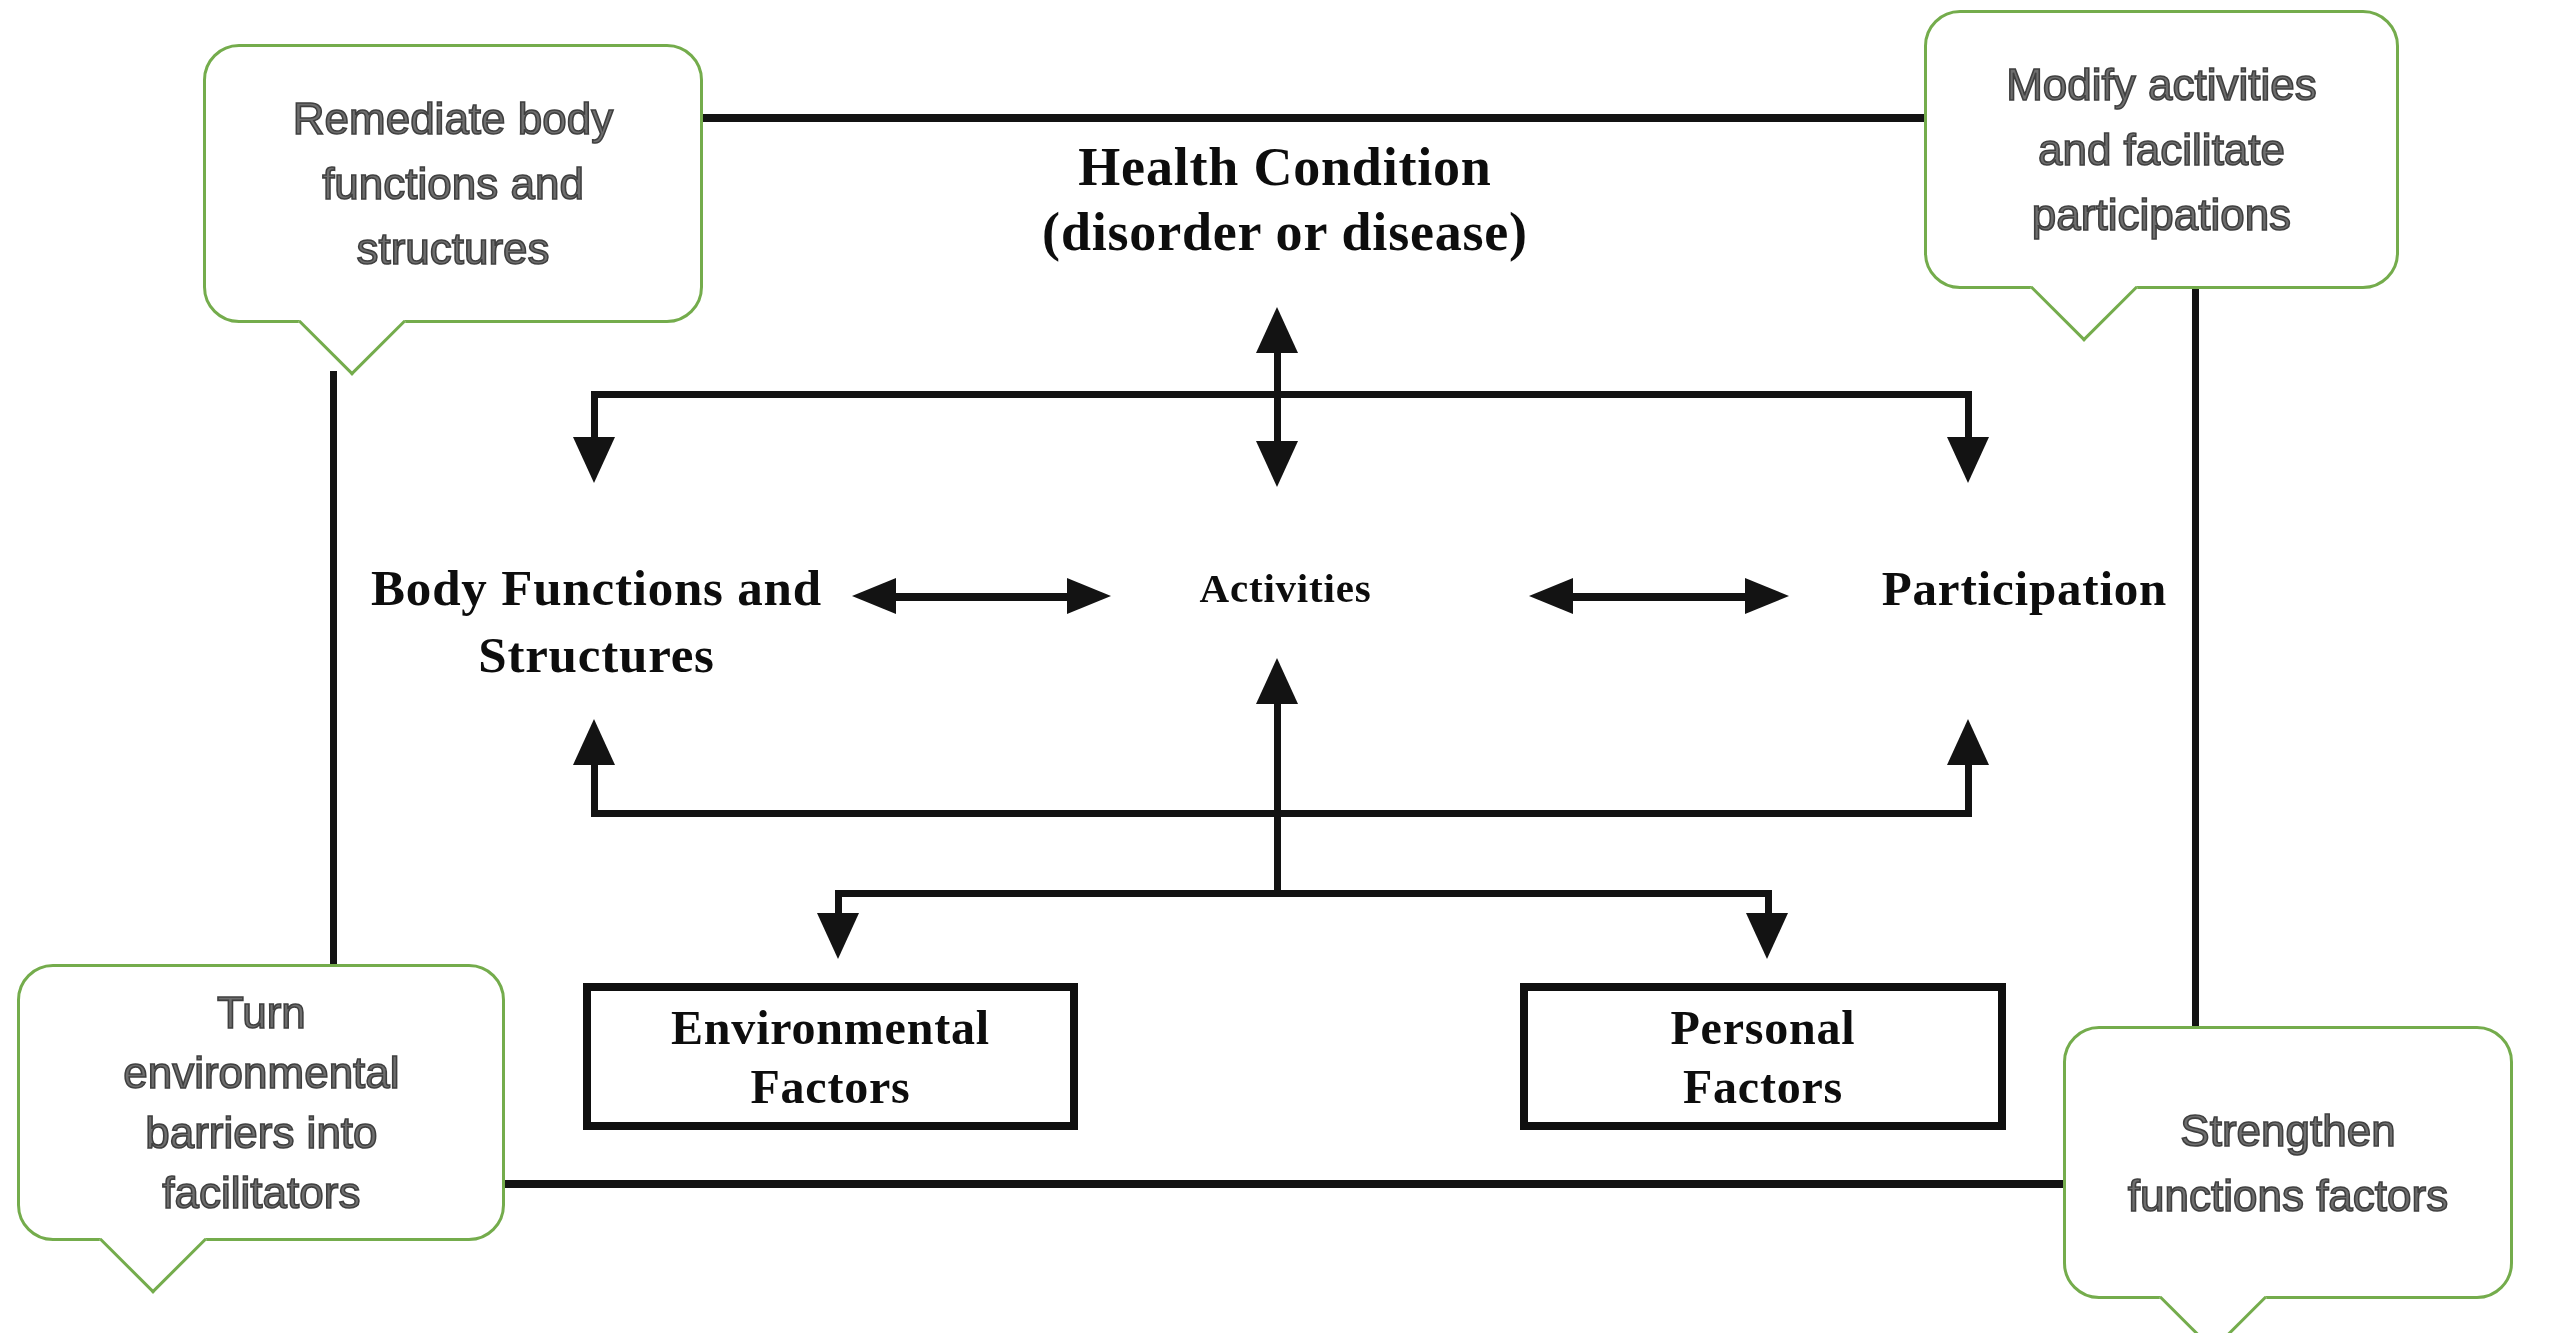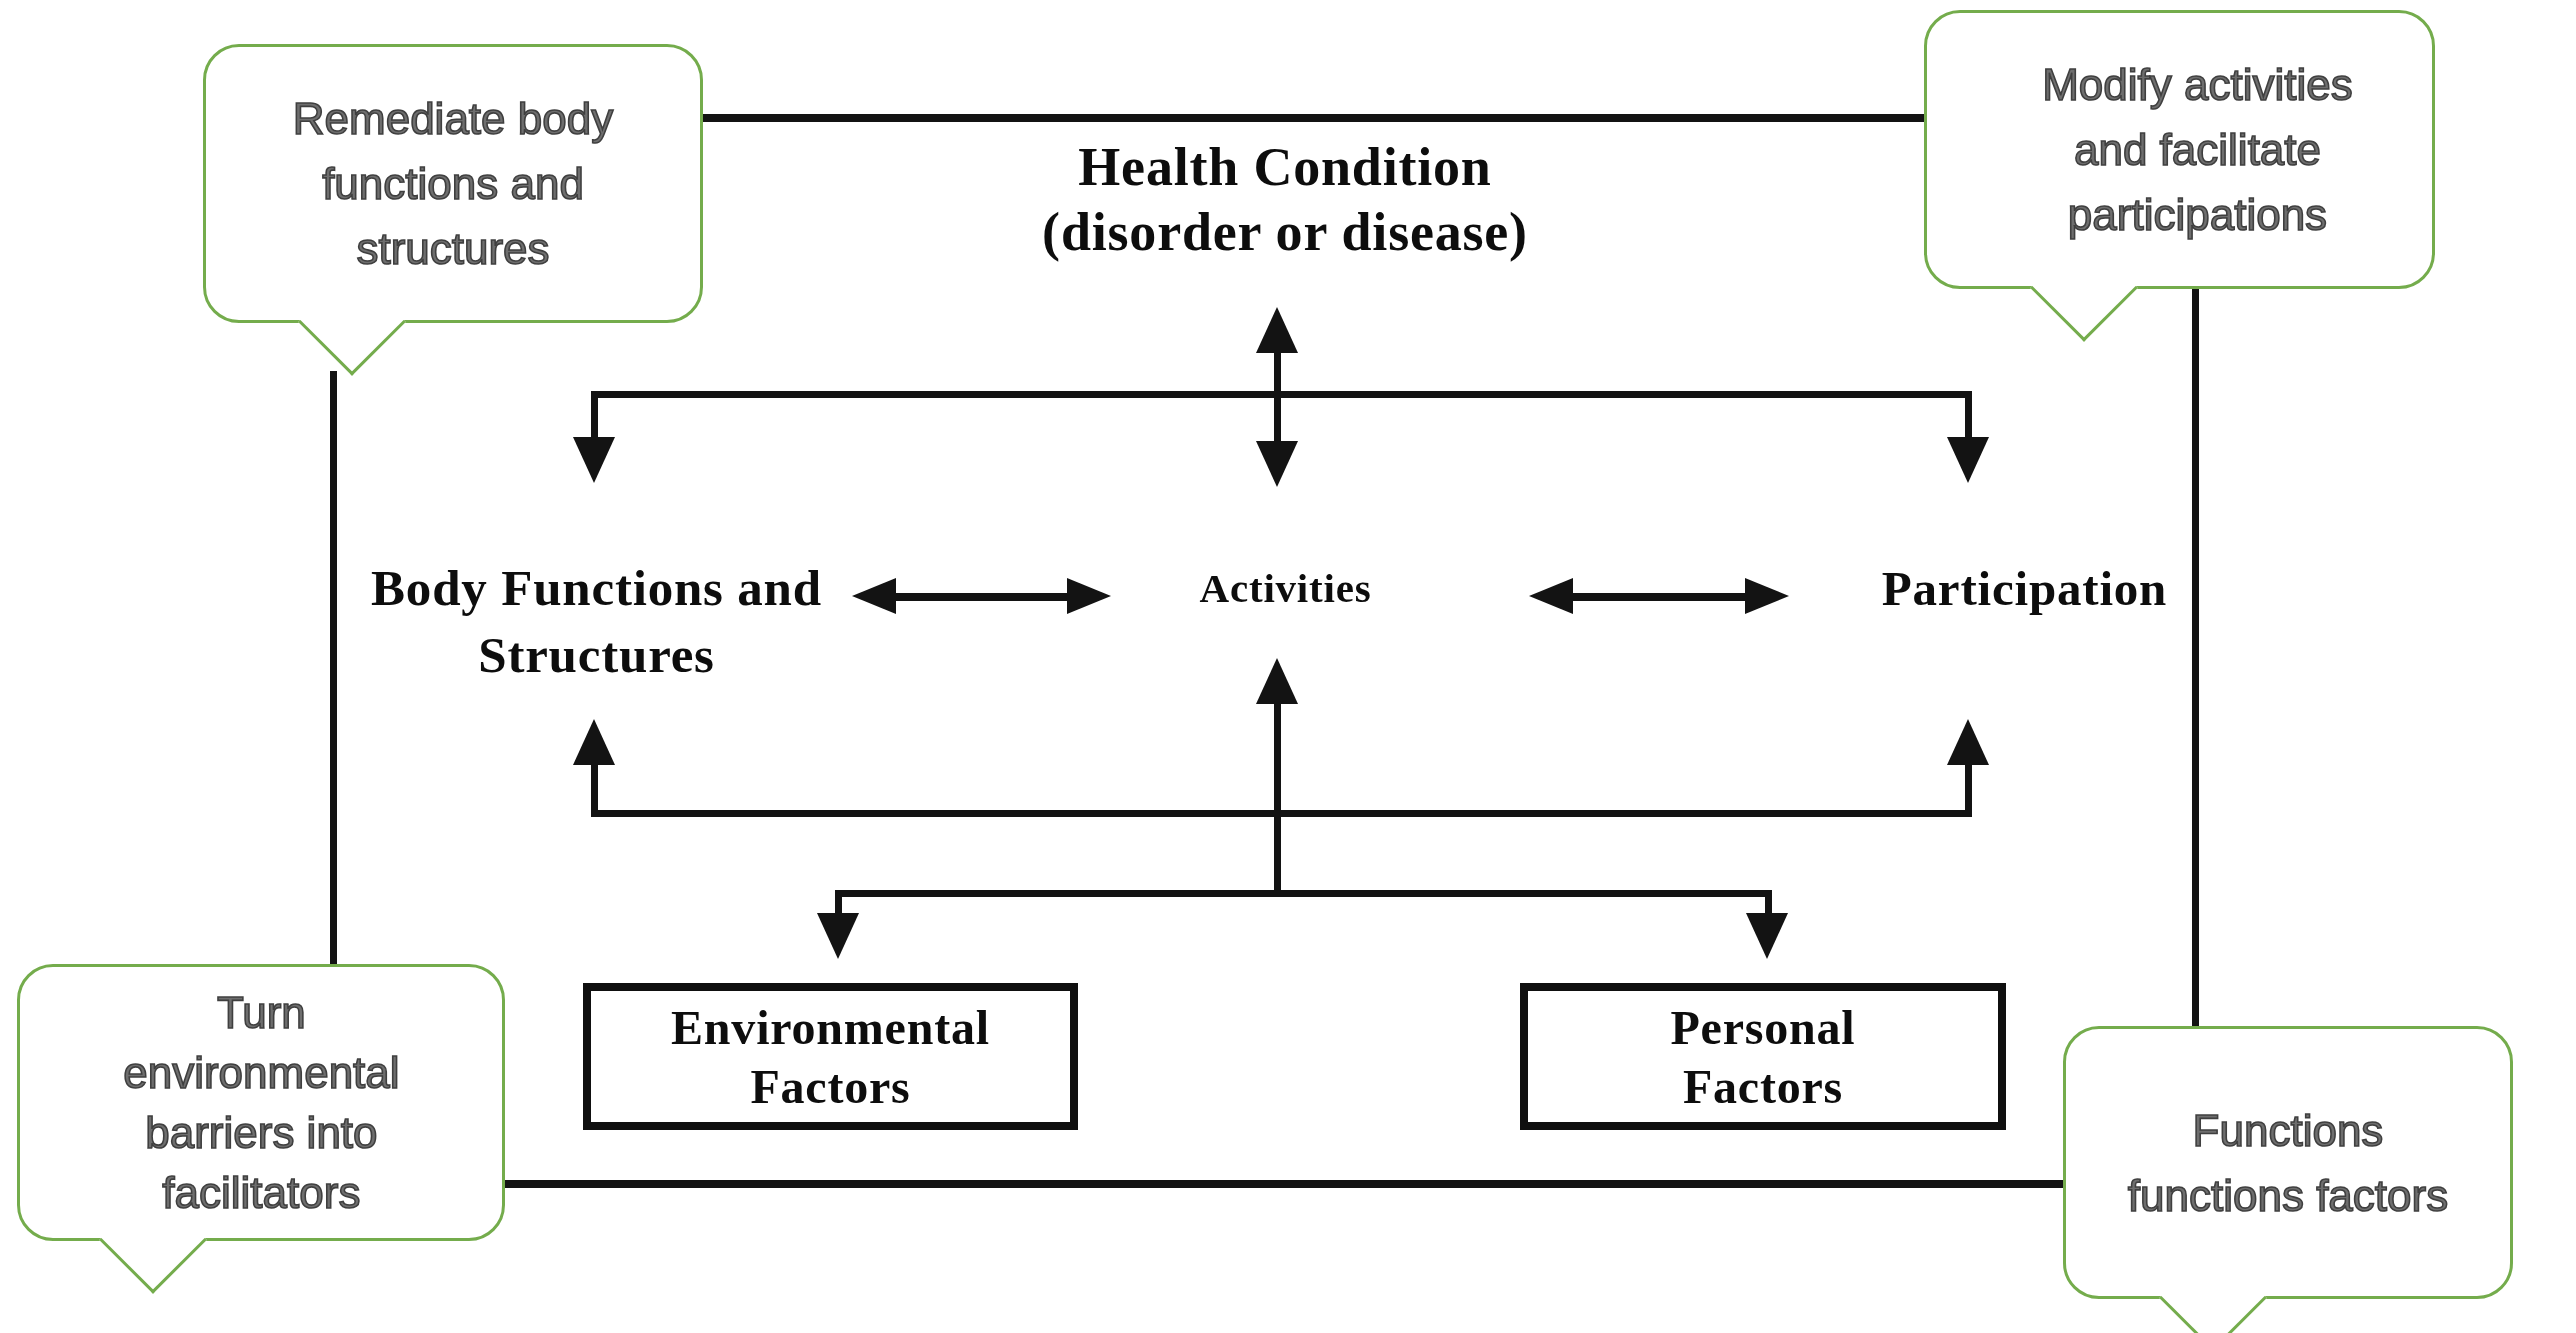--- a/index.html
+++ b/index.html
@@ -124,35 +124,35 @@
     <div>Factors</div>
   </div>
 
   <div class="callout" style="left:203px;top:44px;width:494px;height:273px;">
     <div class="tail" style="left:108px;"></div>
     <div class="c-line">Remediate body</div>
     <div class="c-line">functions and</div>
     <div class="c-line">structures</div>
   </div>
 
-  <div class="callout" style="left:1924px;top:9.5px;width:469px;height:273px;padding-left:36px;">
+  <div class="callout" style="left:1924px;top:9.5px;width:469px;height:273px;">
     <div class="tail" style="left:119px;"></div>
     <div class="c-line">Modify activities</div>
     <div class="c-line">and facilitate</div>
     <div class="c-line">participations</div>
   </div>
 
   <div class="callout" style="left:17.4px;top:964px;width:482px;height:271px;line-height:60px;text-align:center;">
     <div class="tail" style="left:95px;"></div>
     <div class="c-line">Turn</div>
     <div class="c-line">environmental</div>
     <div class="c-line">barriers into</div>
     <div class="c-line">facilitators</div>
   </div>
 
   <div class="callout" style="left:2063px;top:1026px;width:444px;height:267px;">
     <div class="tail" style="left:109px;"></div>
-    <div class="c-line">Functions</div>
+    <div class="c-line">Strengthen</div>
     <div class="c-line">functions factors</div>
   </div>
 
 </div>
 
 
 </body></html>

